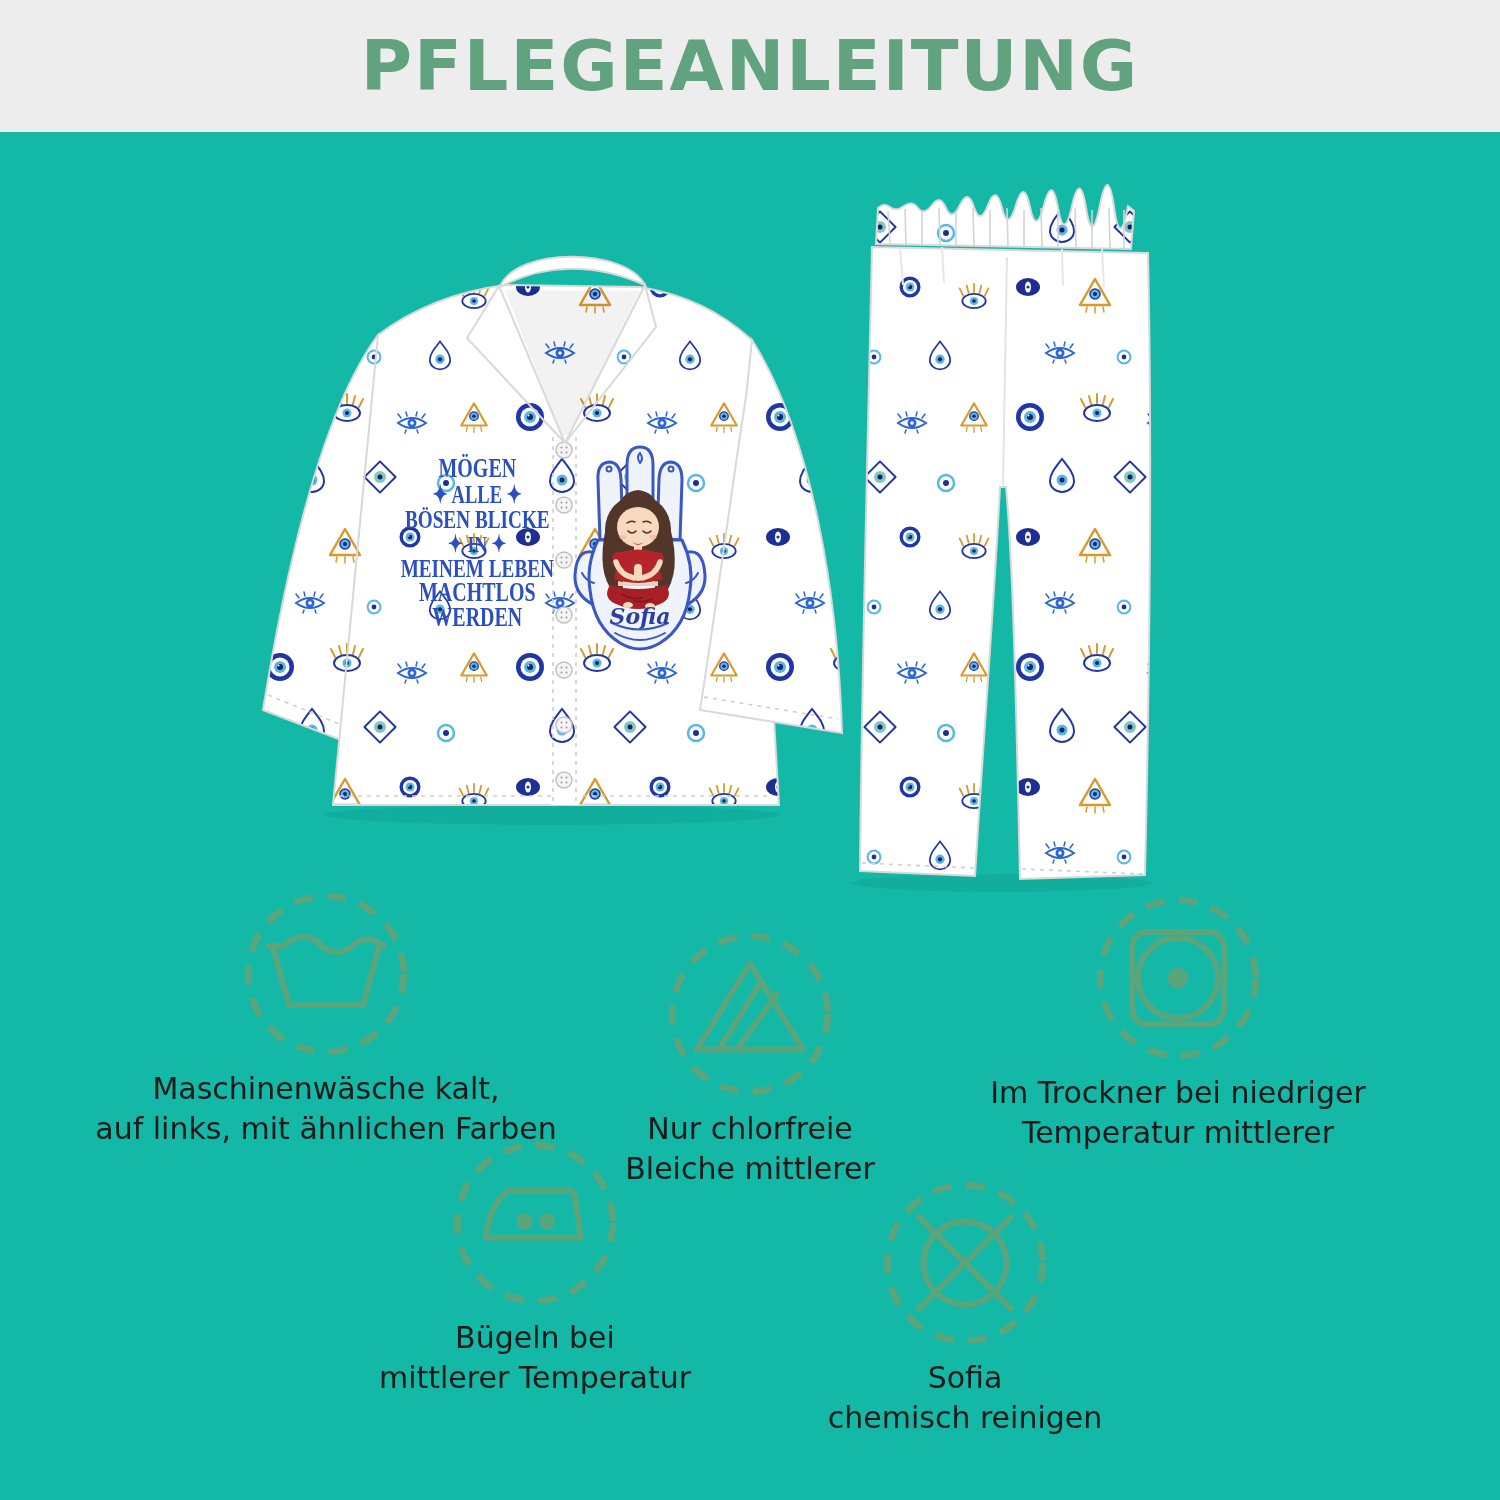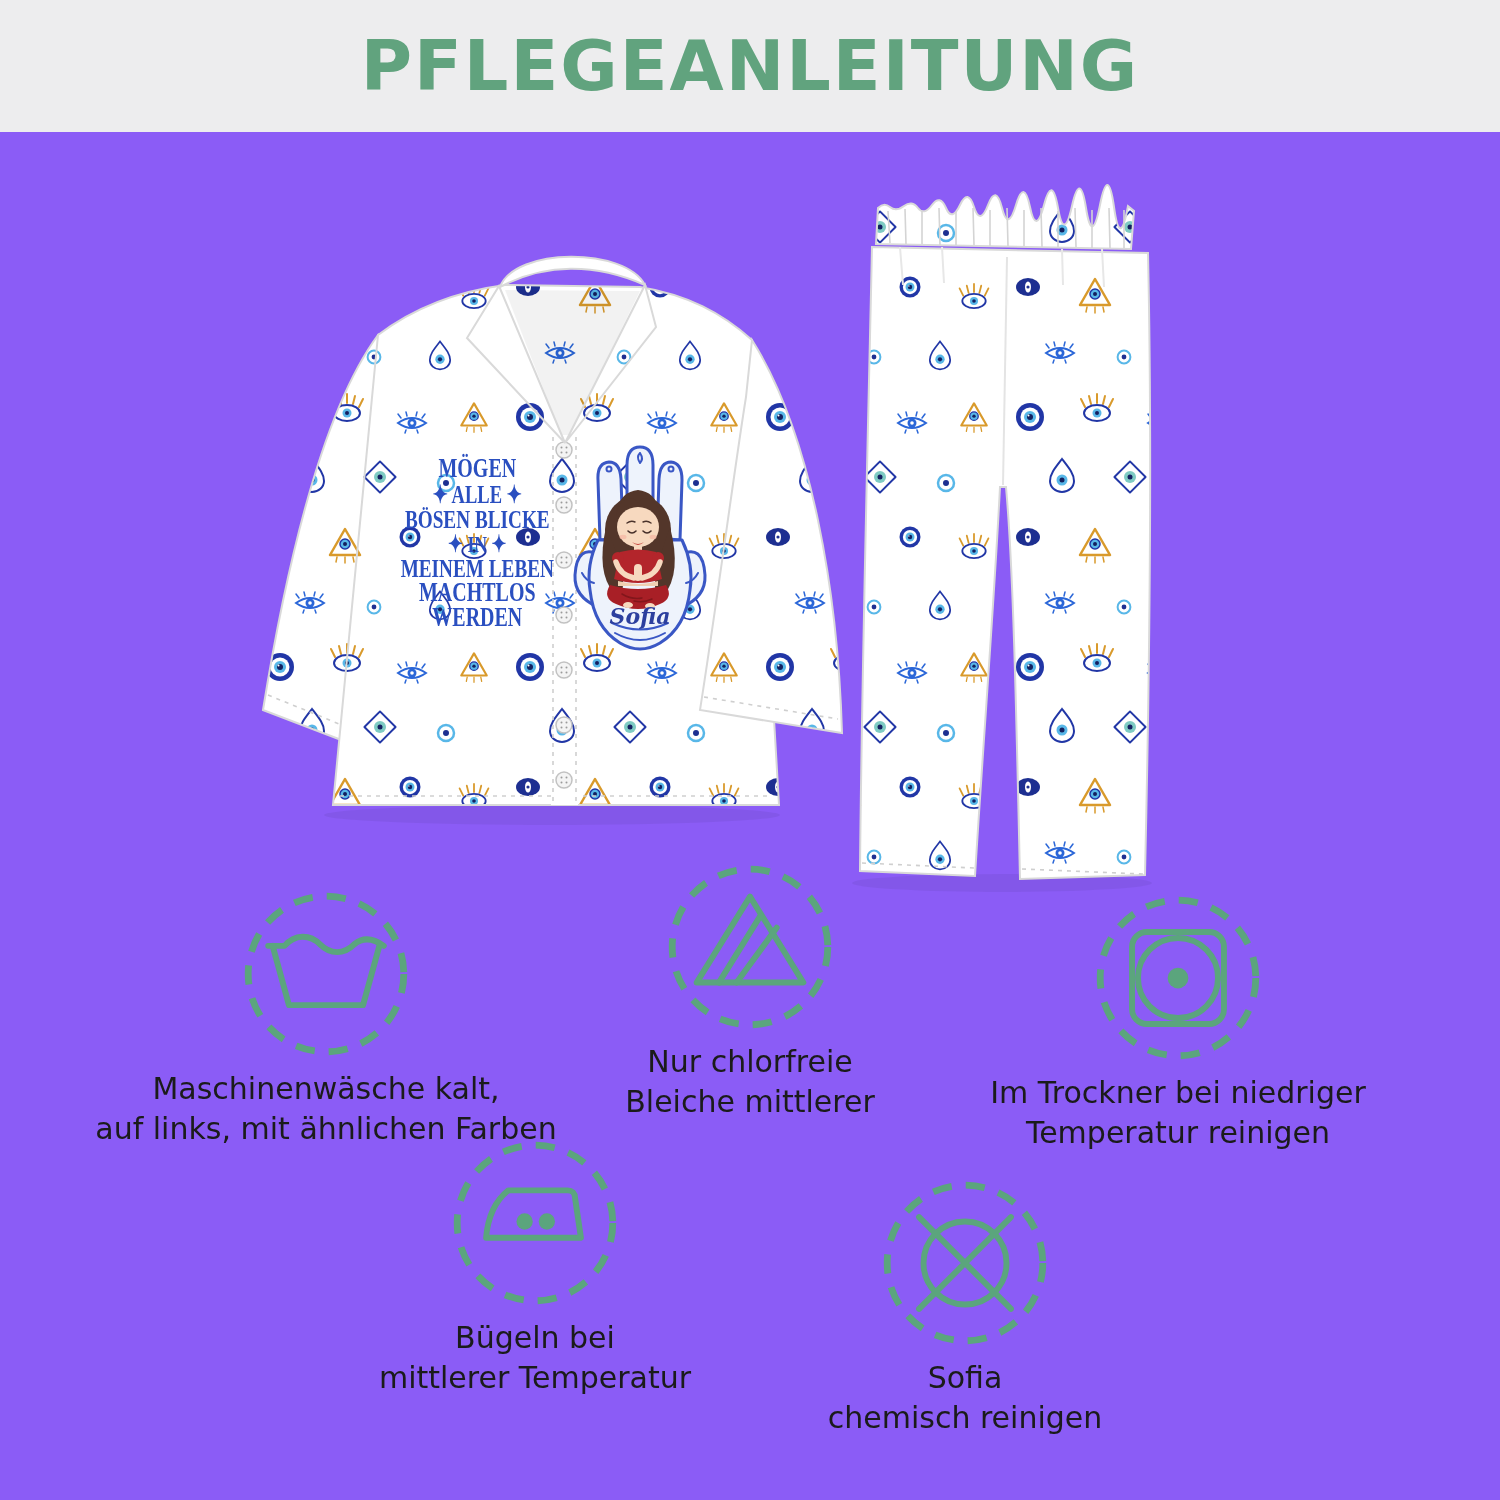--- a/index.html
+++ b/index.html
@@ -1,21 +1,21 @@
 <!DOCTYPE html>
 <html><head>
 <meta charset="utf-8">
 <style>
   html,body{margin:0;padding:0;}
   body{
     width:1500px;height:1500px;overflow:hidden;
     background:#f5f5f6;
     font-family:"DejaVu Sans", sans-serif;
   }
-  .canvas{position:relative;width:1500px;height:1500px;background:#8b5cf6;}
+  .canvas{position:relative;width:1500px;height:1500px;background:#14b8a6;}
 
   
   .header{
     position:absolute;top:0;left:0;width:1500px;height:132px;
     background:#ededee;display:flex;align-items:center;justify-content:center;
   }
   .header h1{
     margin:0;font-size:70px;font-weight:bold;letter-spacing:2px;
     color:#61a37e;font-family:"DejaVu Sans",sans-serif;
   }
@@ -243,42 +243,42 @@
       <circle class="ring" cx="56" cy="56" r="52.5"></circle>
       <path class="glyph" d="M17 37 L28 37 C35 29 45 29 52 36 C59 43 68 43 75 36 C81 31 88 32 95 37"></path>
       <path class="glyph" d="M20 37 L31 77 L81 77 L92 37"></path>
     </svg>
     <div class="care-label">
       <div>Maschinenwäsche kalt,</div>
       <div>auf links, mit ähnlichen Farben</div>
     </div>
   </div>
 
-  <div class="care-item" style="left:750px;top:864px">
+  <div class="care-item" style="left:750px;top:931px">
     <svg class="badge" width="166" height="166" viewBox="0 0 112 112">
       <circle class="ring" cx="56" cy="56" r="52.5"></circle>
       <path class="glyph" d="M56 22 L92 80 L20 80 Z"></path>
       <path class="glyph" d="M35 80 L63 35 M47 80 L74 43"></path>
     </svg>
     <div class="care-label">
       <div>Nur chlorfreie</div>
       <div>Bleiche mittlerer</div>
     </div>
   </div>
 
   <div class="care-item" style="left:1178px;top:895px">
     <svg class="badge" width="166" height="166" viewBox="0 0 112 112">
       <circle class="ring" cx="56" cy="56" r="52.5"></circle>
       <rect class="glyph" x="25" y="25" width="62" height="62" rx="10"></rect>
       <circle class="glyph" cx="56" cy="56" r="27"></circle>
       <circle class="fillg" cx="56" cy="56" r="7"></circle>
     </svg>
     <div class="care-label">
       <div>Im Trockner bei niedriger</div>
-      <div>Temperatur reinigen</div>
+      <div>Temperatur mittlerer</div>
     </div>
   </div>
 
   <div class="care-item" style="left:535px;top:1140px">
     <svg class="badge" width="166" height="166" viewBox="0 0 112 112">
       <circle class="ring" cx="56" cy="56" r="52.5"></circle>
       <path class="glyph" d="M38 34 L78 34 C81 34 83 36 83 39 L87 66 L23 66 C24 54 28 42 38 34 Z"></path>
       <circle class="fillg" cx="49" cy="55" r="5.5"></circle>
       <circle class="fillg" cx="64" cy="55" r="5.5"></circle>
     </svg>

